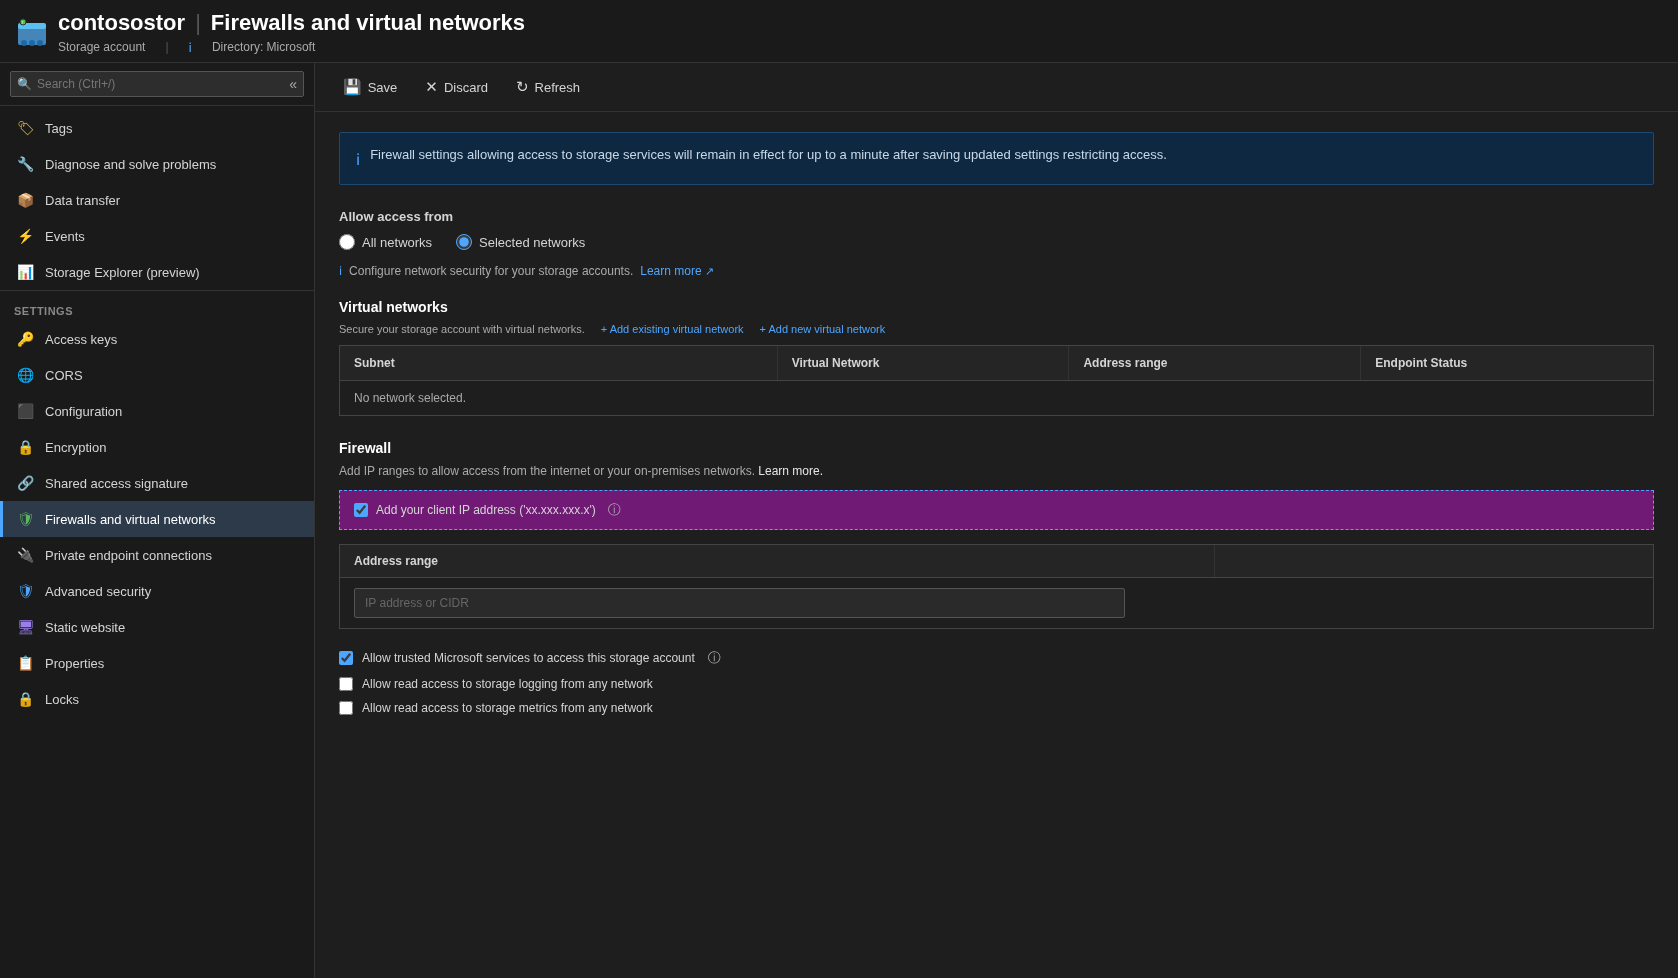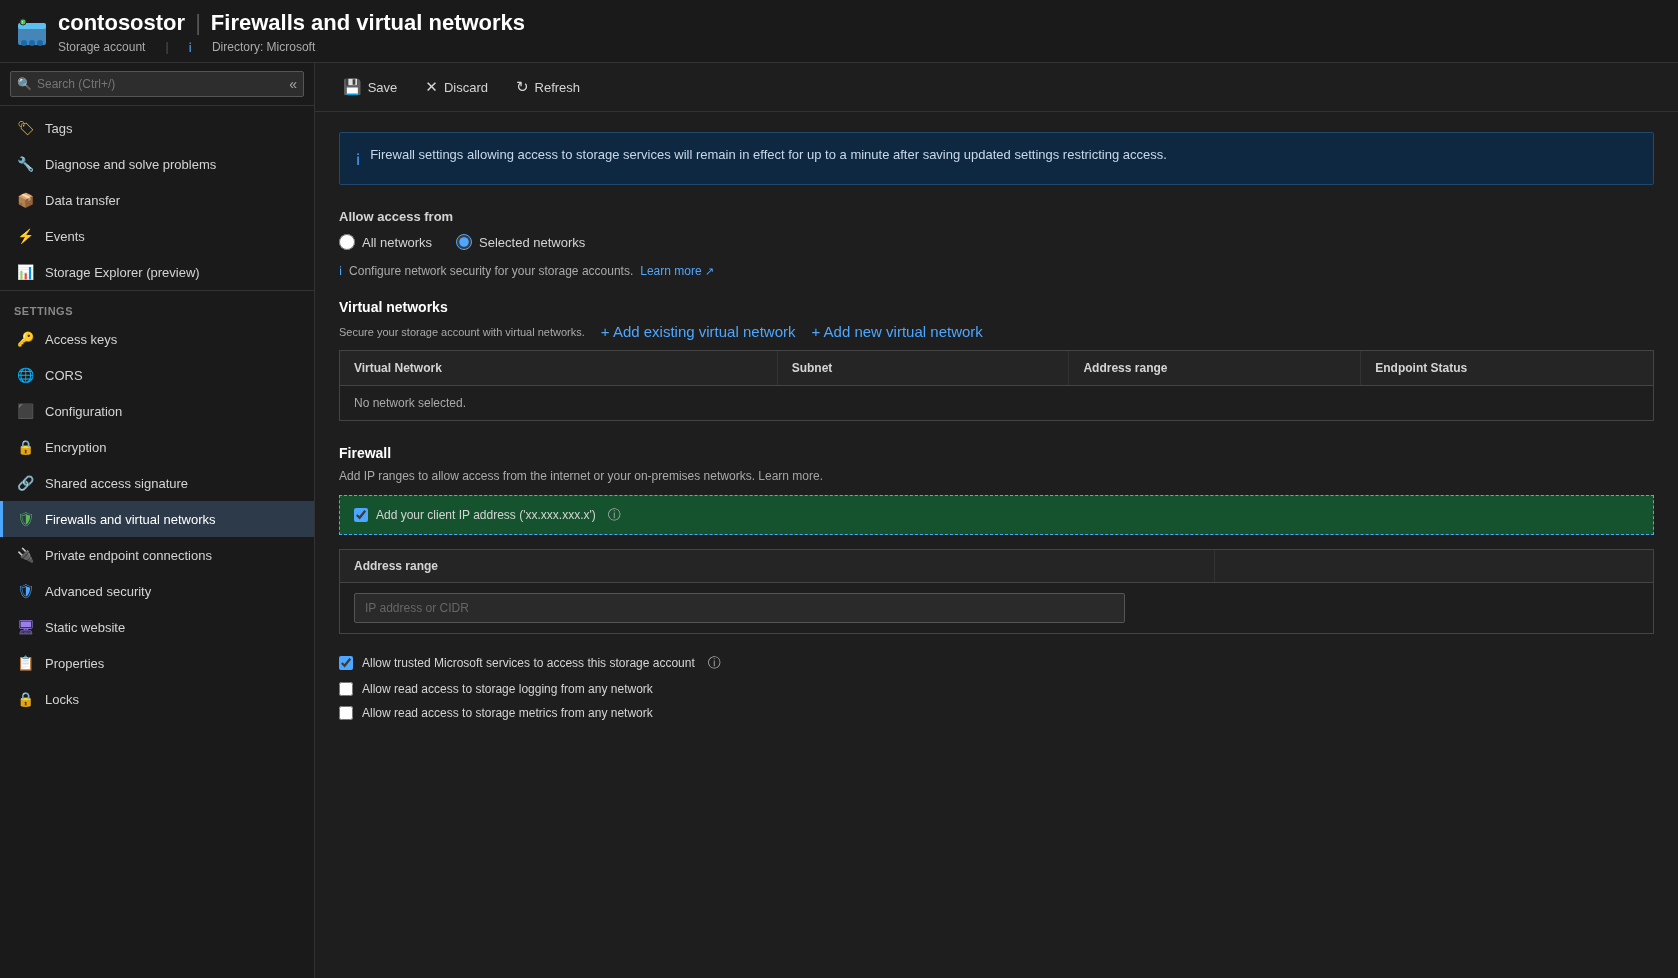--- a/index.html
+++ b/index.html
@@ -219,21 +219,21 @@
     .vnet-header {
       display: flex;
       align-items: center;
       gap: 16px;
       margin-bottom: 10px;
     }
     .vnet-desc { font-size: 11px; color: #aaa; }
     .add-link {
       color: #4da6ff;
       cursor: pointer;
-      font-size: 15px;
+      font-size: 11px;
       text-decoration: none;
       white-space: nowrap;
     }
     .table-container {
       border: 1px solid #444;
       margin-bottom: 24px;
     }
     .table-header {
       display: grid;
       grid-template-columns: 3fr 2fr 2fr 2fr;
@@ -261,28 +261,28 @@
       border-right: 1px solid #333;
     }
     .table-cell:last-child { border-right: none; }
     
     .firewall-section { margin-bottom: 20px; }
     .firewall-desc {
       font-size: 12px;
       color: #aaa;
       margin-bottom: 12px;
     }
-    .firewall-desc a { color: #a3a3a3; text-decoration: none; }
+    .firewall-desc a { color: #e5e5e5; text-decoration: none; }
     .client-ip-checkbox {
       display: flex;
       align-items: center;
       gap: 8px;
       padding: 10px 14px;
       border: 1.5px dashed #4da6ff;
-      background: #14532d;
+      background: #701a75;
       margin-bottom: 14px;
       cursor: pointer;
       font-size: 12px;
       color: #d4d4d4;
     }
     .client-ip-checkbox input[type="checkbox"] {
       accent-color: #4da6ff;
       width: 14px;
       height: 14px;
     }
@@ -512,22 +512,22 @@
 
         <div style="margin-bottom: 24px;">
           <div class="section-title">Virtual networks</div>
           <div class="vnet-header">
             <span class="vnet-desc">Secure your storage account with virtual networks.</span>
             <a href="#" class="add-link">+ Add existing virtual network</a>
             <a href="#" class="add-link">+ Add new virtual network</a>
           </div>
           <div class="table-container">
             <div class="table-header">
+              <div class="table-header-cell">Subnet</div>
               <div class="table-header-cell">Virtual Network</div>
-              <div class="table-header-cell">Subnet</div>
               <div class="table-header-cell">Address range</div>
               <div class="table-header-cell">Endpoint Status</div>
             </div>
             <div class="table-row">
               <div class="table-cell" style="grid-column: 1 / -1; color:#aaa;">No network selected.</div>
             </div>
           </div>
         </div>
 
         <div class="firewall-section">

